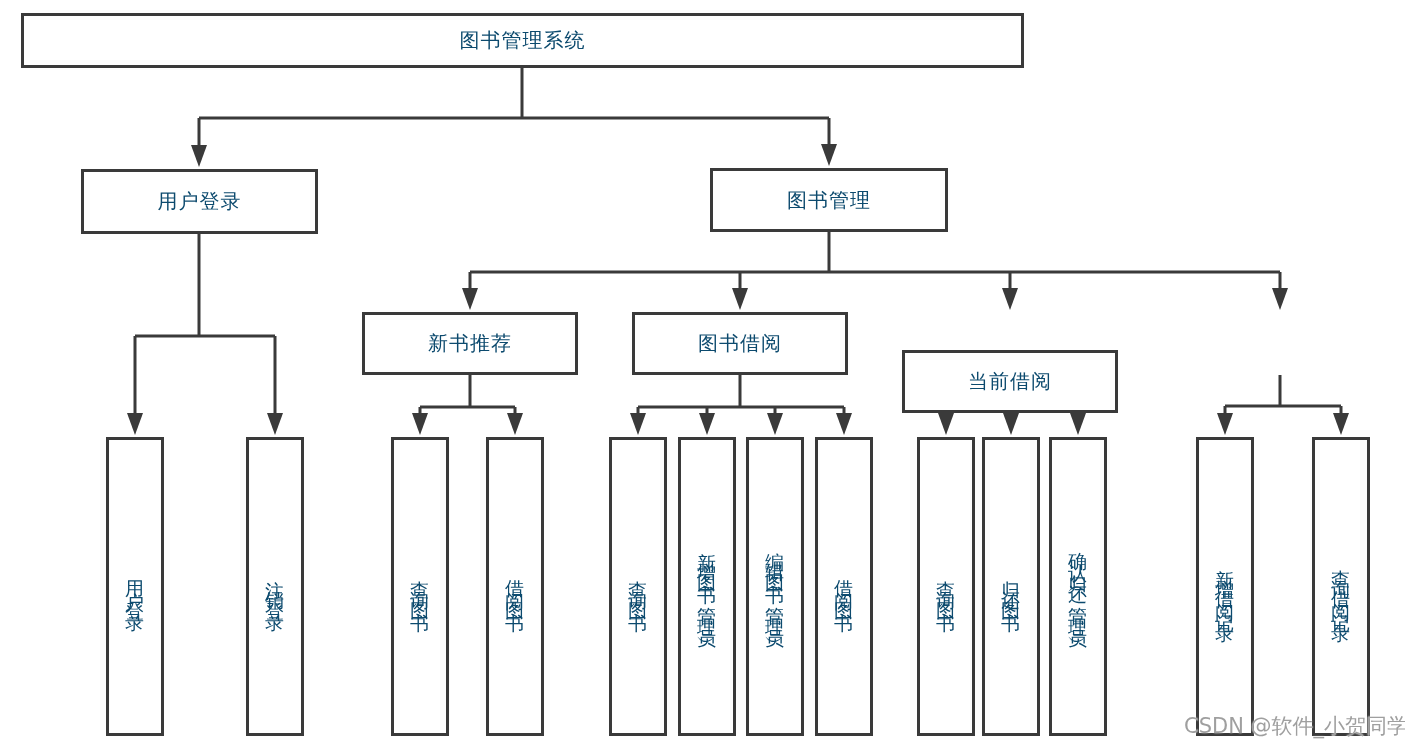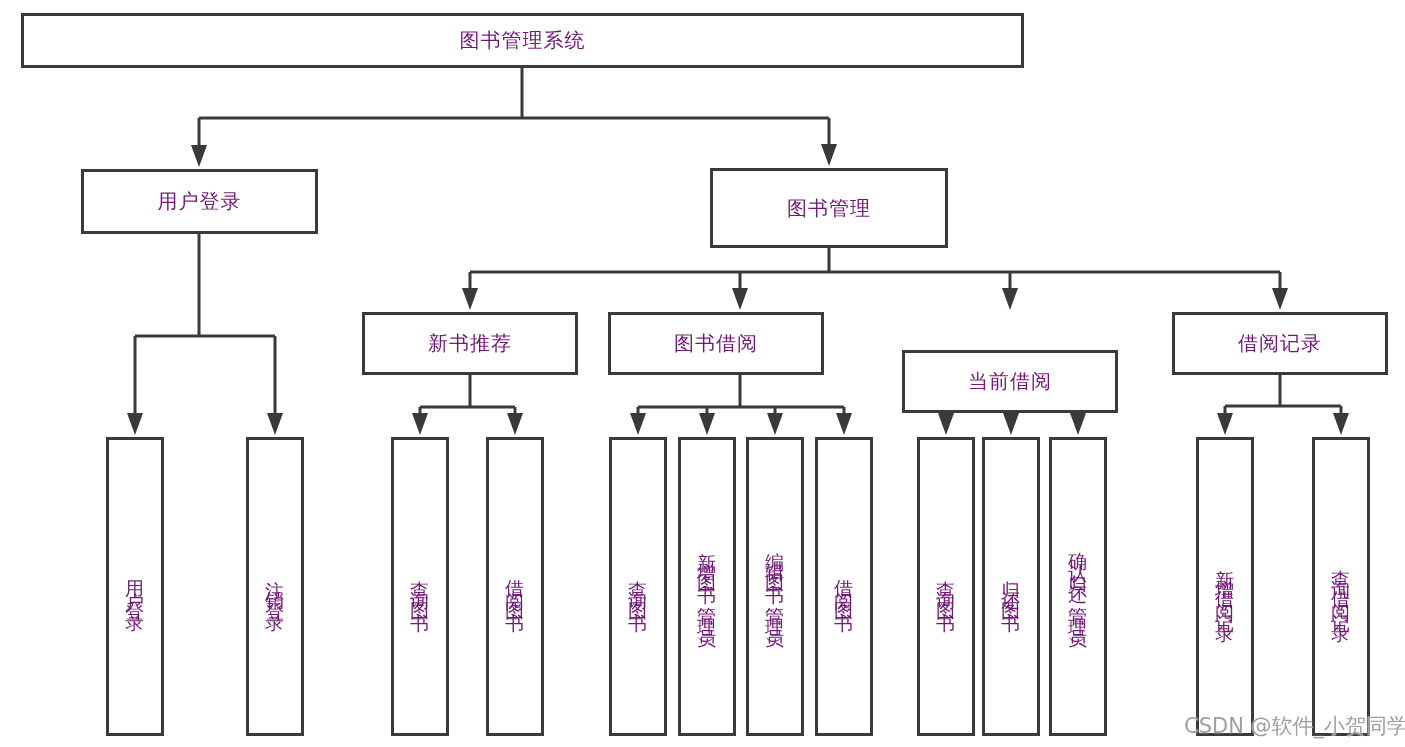--- a/index.html
+++ b/index.html
@@ -22,21 +22,21 @@
     z-index: 0;
   }
   .node {
     position: absolute;
     box-sizing: border-box;
     border: 3px solid #3a3a3a;
     background: #ffffff;
     display: flex;
     align-items: center;
     justify-content: center;
-    color: #701a75;
+    color: #0c4a6e;
     z-index: 1;
   }
   .node.h {
     font-size: 20px;
     letter-spacing: 1px;
     white-space: nowrap;
   }
   .node.v .vtext {
     writing-mode: vertical-rl;
     text-orientation: mixed;
@@ -118,35 +118,32 @@
     </g>
   </svg>
 
   <div class="node h" style="left:21px; top:13px; width:1003px; height:55px;">
     <span>图书管理系统</span>
   </div>
 
   <div class="node h" style="left:81px; top:169px; width:237px; height:65px;">
     <span>用户登录</span>
   </div>
-  <div class="node h" style="left:710px; top:168px; width:238px; height:80px;">
+  <div class="node h" style="left:710px; top:168px; width:238px; height:64px;">
     <span>图书管理</span>
   </div>
 
   <div class="node h" style="left:362px; top:312px; width:216px; height:63px;justify-content:center;">
     <span>新书推荐</span>
   </div>
-  <div class="node h" style="left:608px; top:312px; width:216px; height:63px;">
+  <div class="node h" style="left:632px; top:312px; width:216px; height:63px;">
     <span>图书借阅</span>
   </div>
   <div class="node h" style="left:902px; top:312px; width:216px; height:63px;margin-top:38px;">
     <span>当前借阅</span>
-  </div>
-  <div class="node h" style="left:1172px; top:312px; width:216px; height:63px;">
-    <span>借阅记录</span>
   </div>
 
   <div class="node v" style="left:106px; top:437px; width:58px; height:299px;">
     <span class="vtext">用户登录</span>
   </div>
   <div class="node v" style="left:246px; top:437px; width:58px; height:299px;">
     <span class="vtext">注销登录</span>
   </div>
 
   <div class="node v" style="left:391px; top:437px; width:58px; height:299px;">

